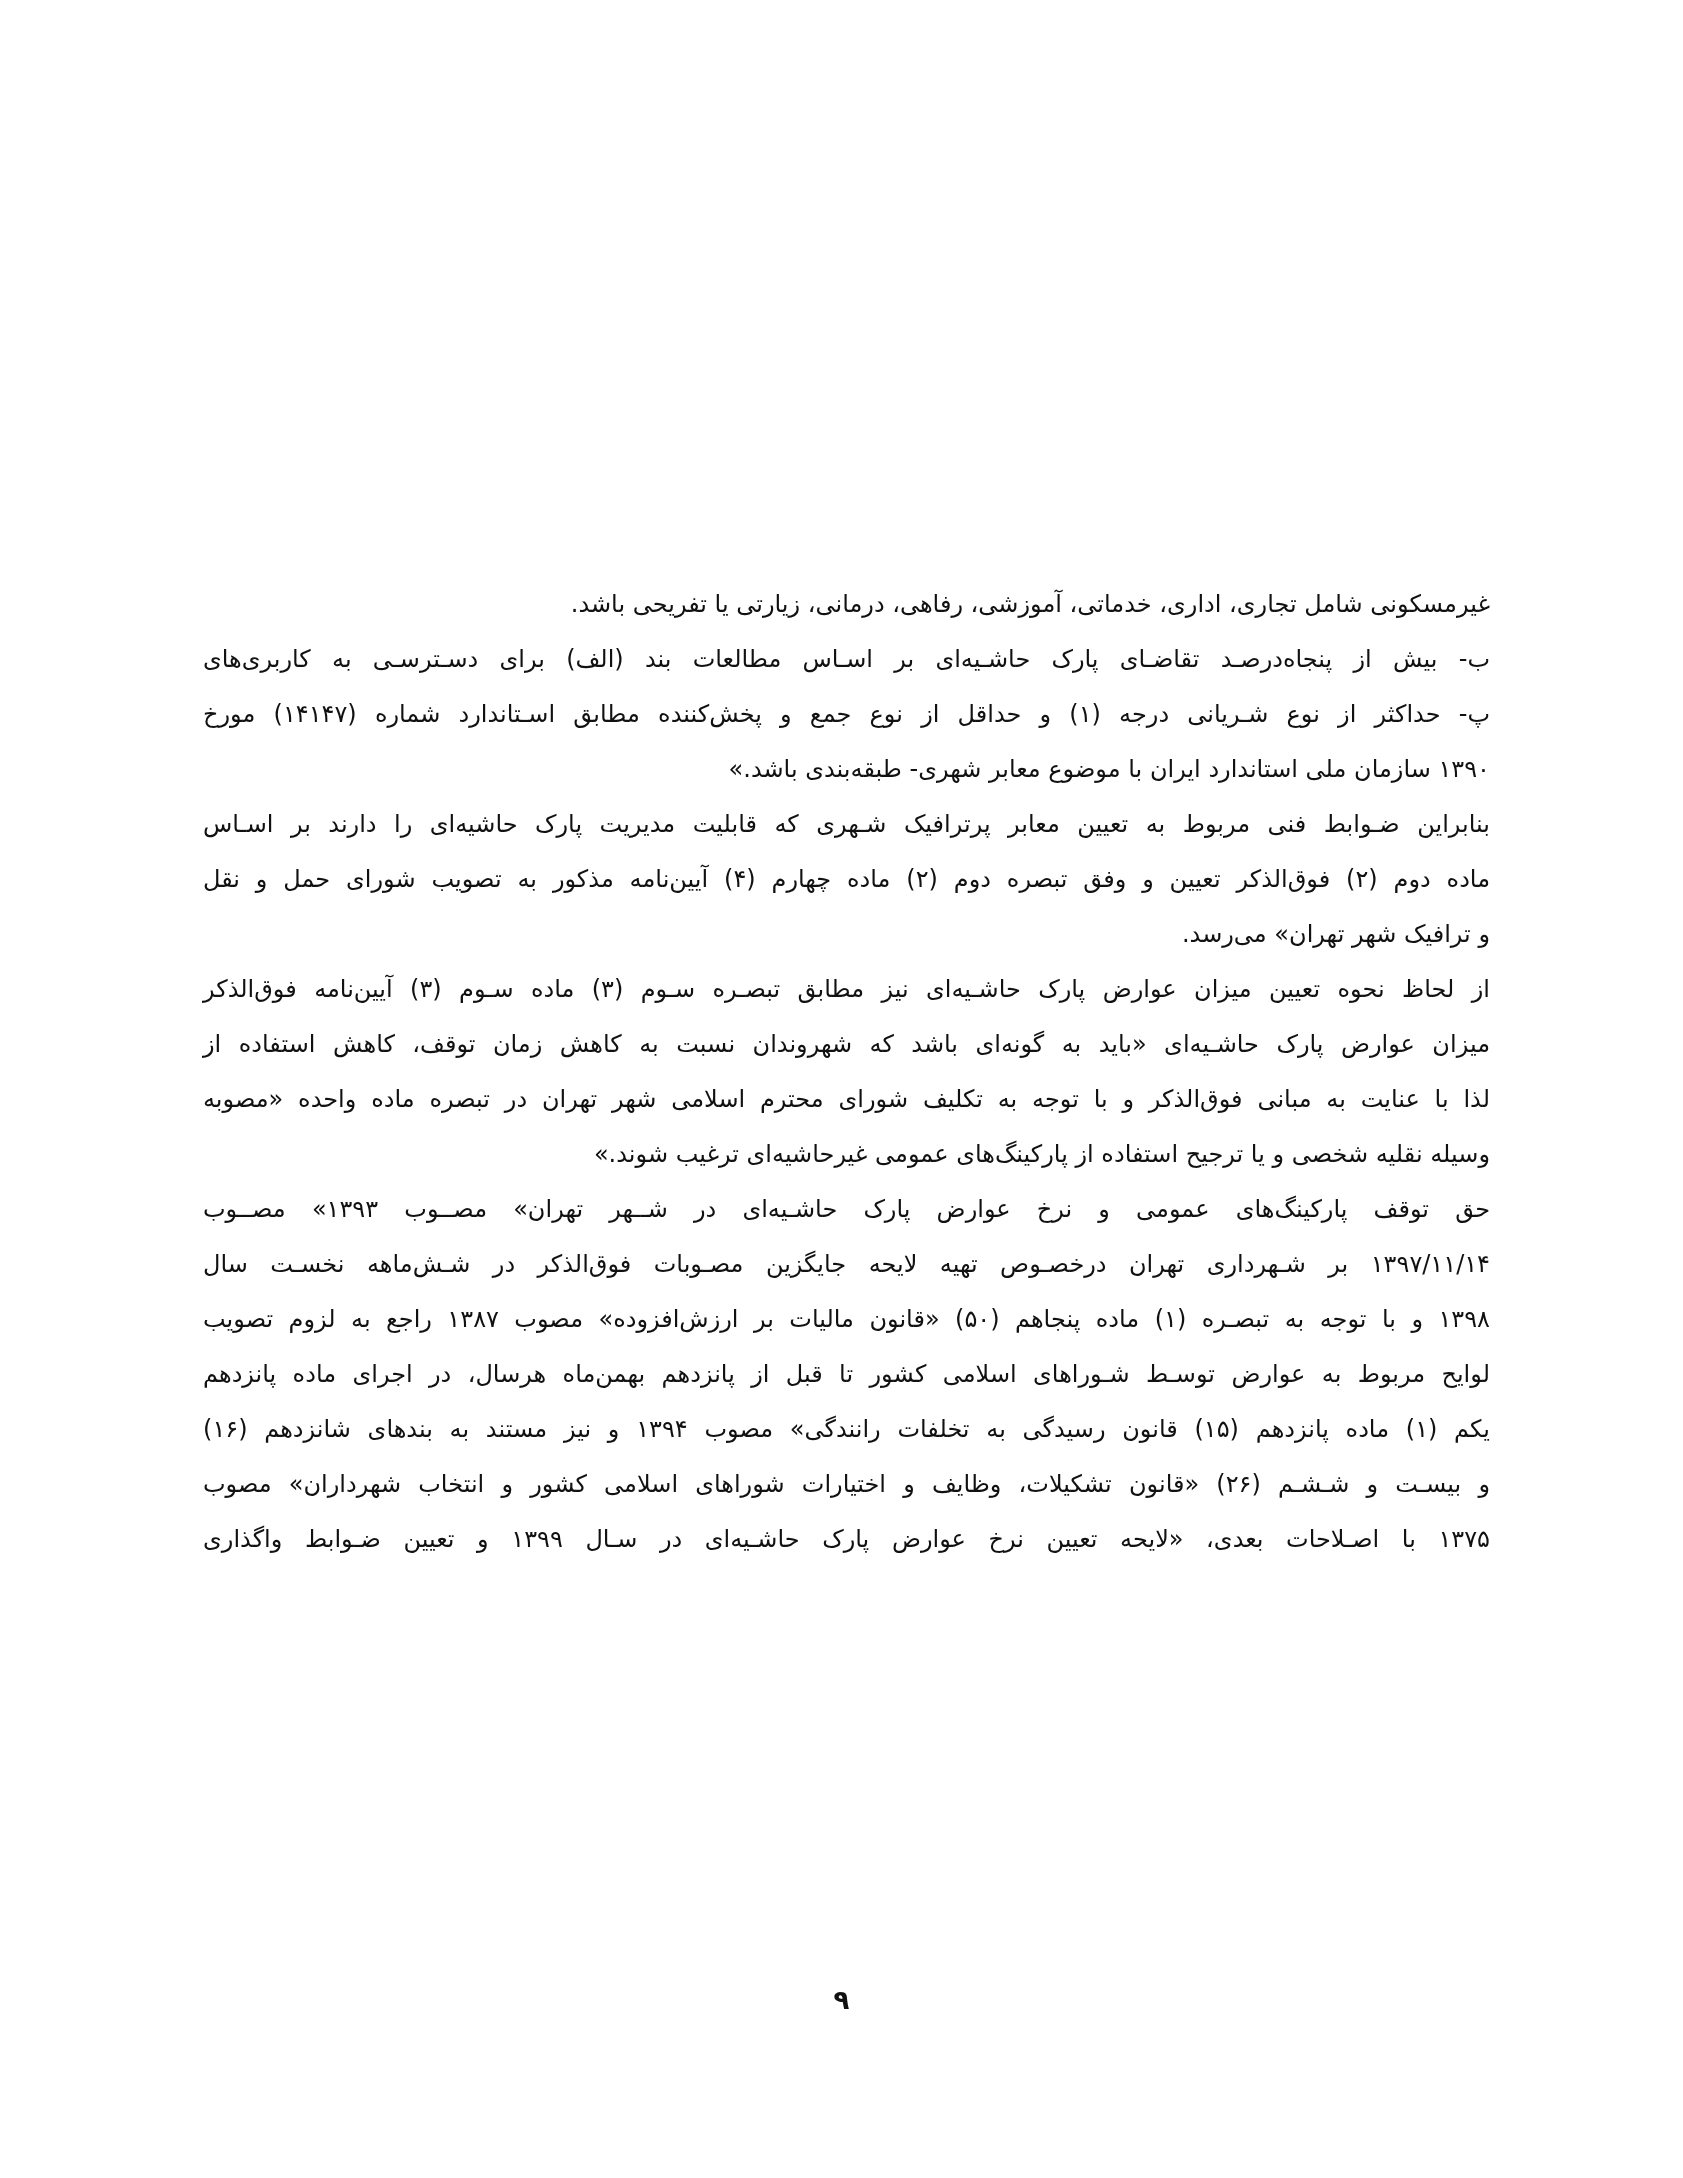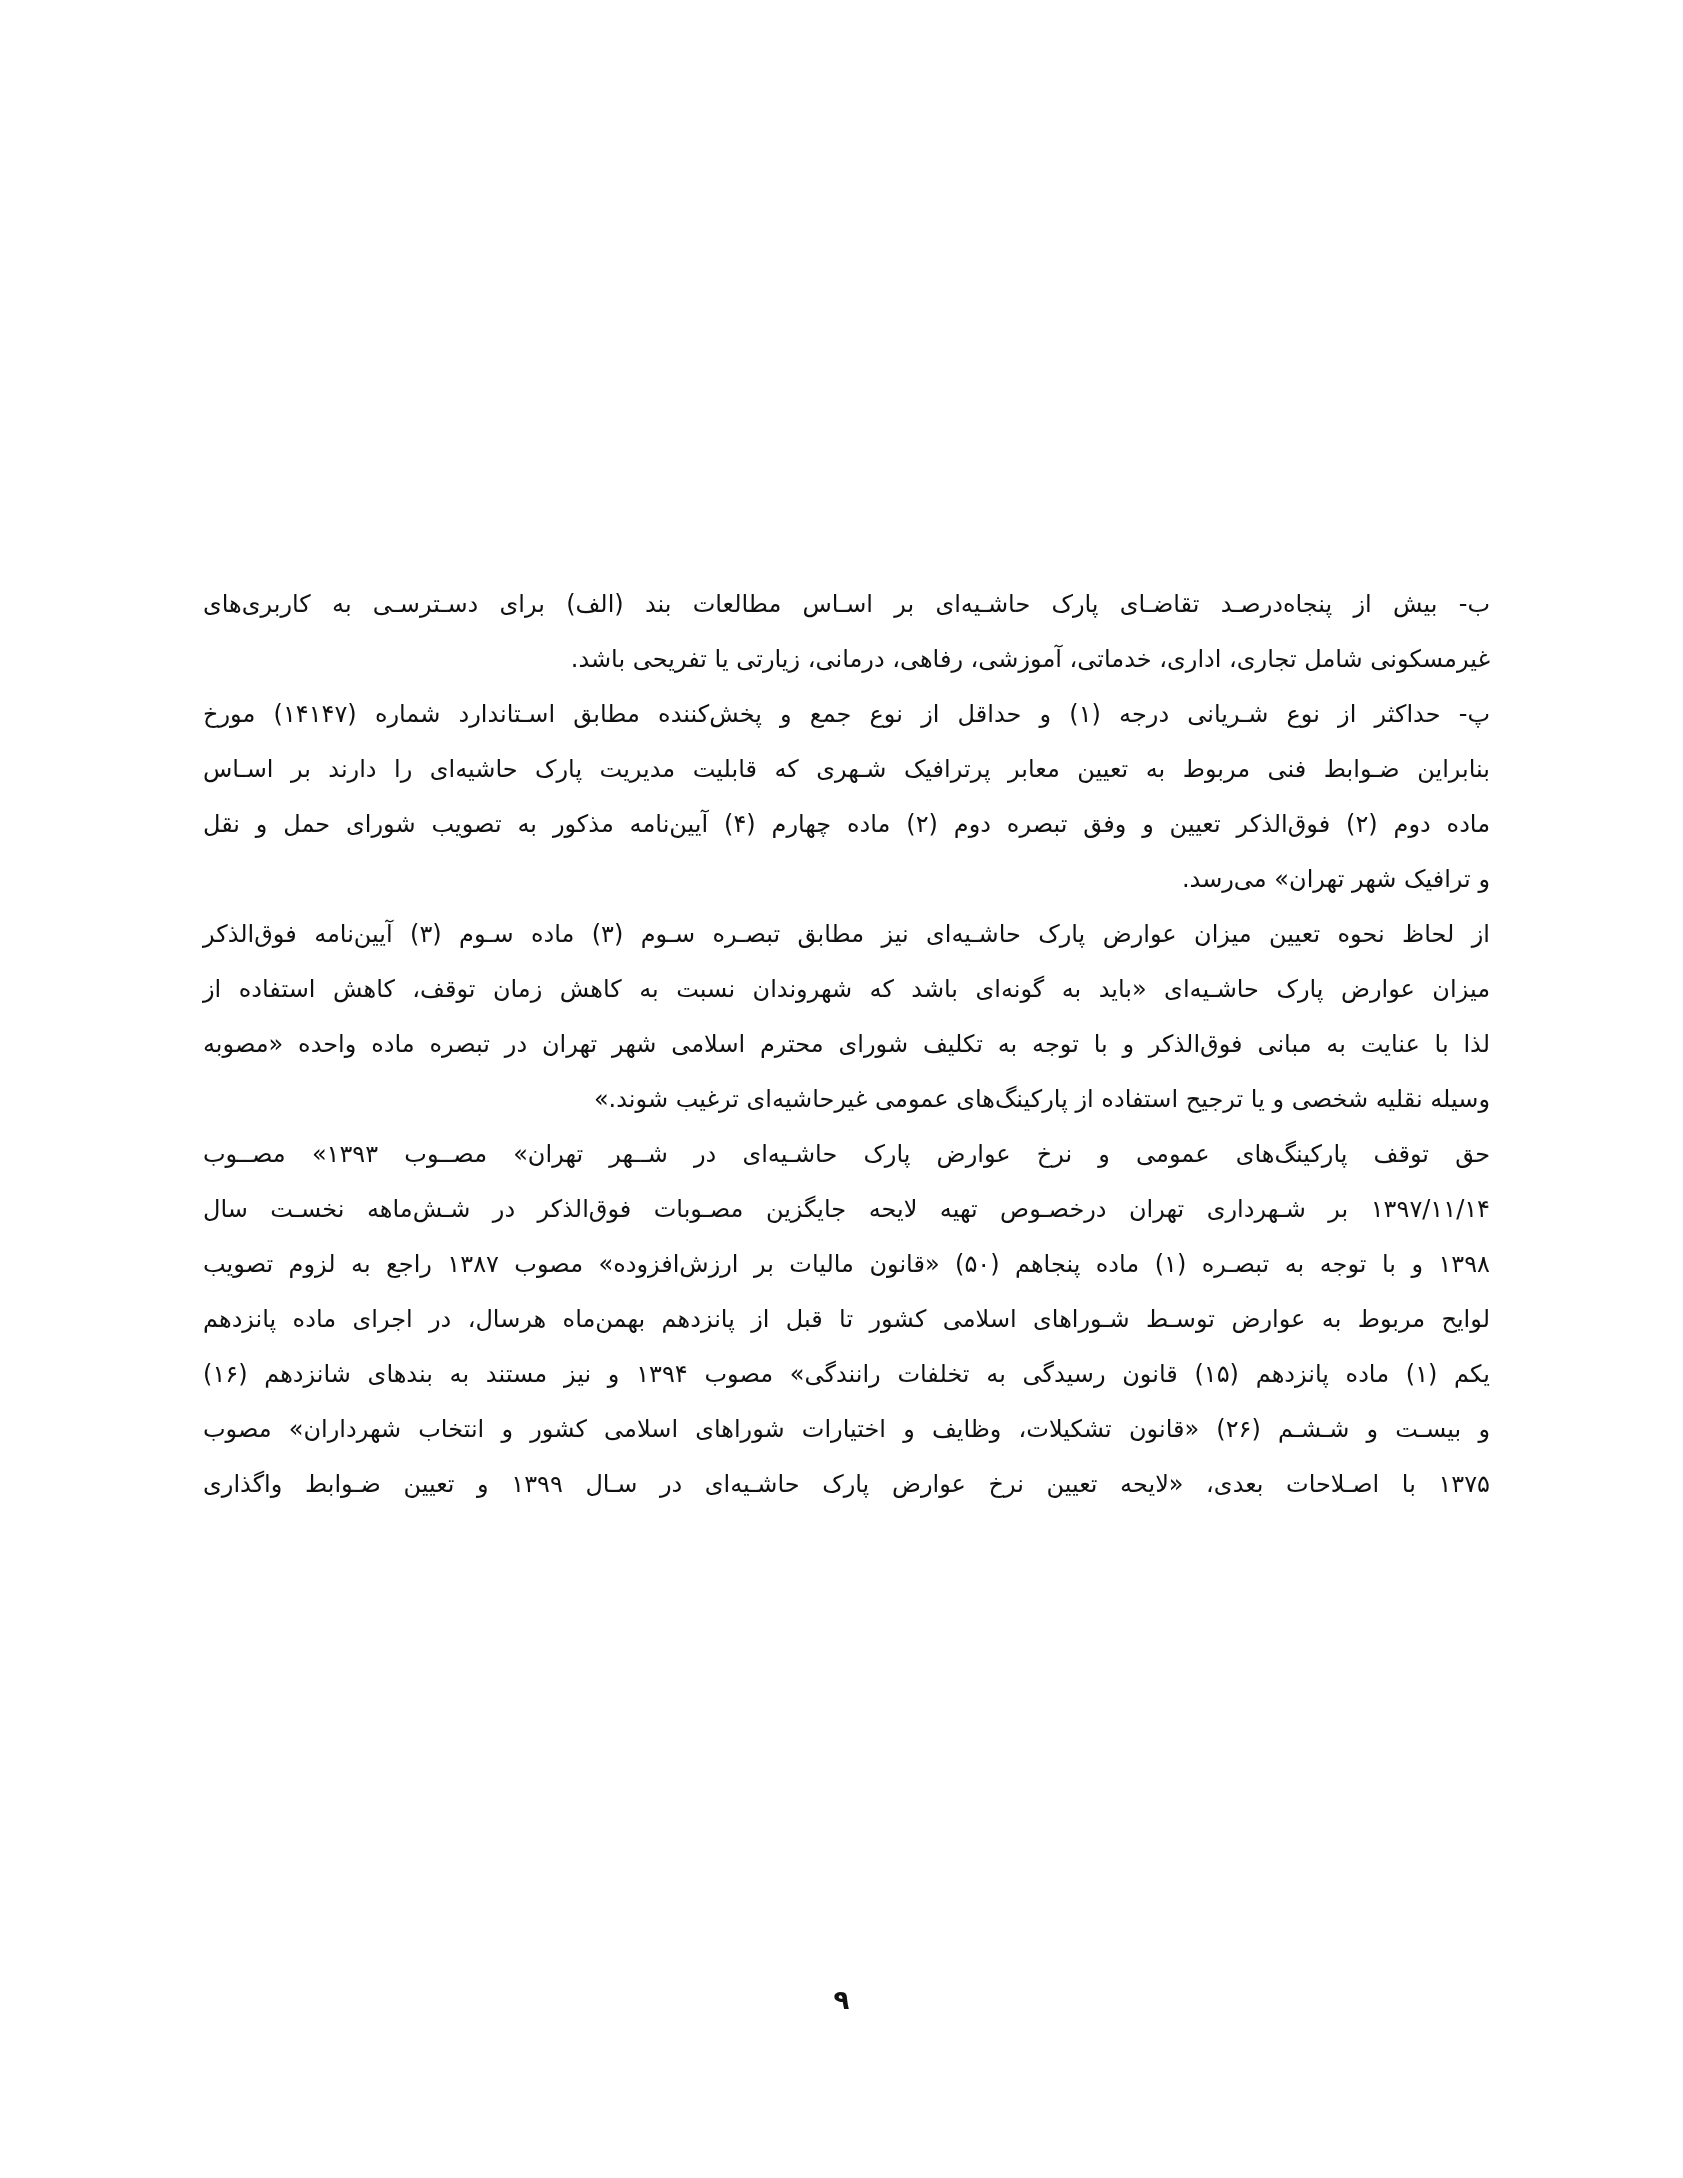--- a/index.html
+++ b/index.html
@@ -56,23 +56,24 @@
       font-size: 26px;
       font-weight: bold;
       direction: rtl;
     }
   </style>
 </head>
 <body>
 
 <div class="page">
   <div class="body-text" id="body-text">
+      <span class="line last">غیرمسکونی شامل تجاری، اداری، خدماتی، آموزشی، رفاهی، درمانی، زیارتی یا تفریحی باشد.</span>
       <span class="line">ب- بیش از پنجاه‌درصـد تقاضـای پارک حاشـیه‌ای بر اسـاس مطالعات بند (الف) برای دسـترسـی به کاربری‌های</span>
-      <span class="line last">غیرمسکونی شامل تجاری، اداری، خدماتی، آموزشی، رفاهی، درمانی، زیارتی یا تفریحی باشد.</span>
       <span class="line">پ- حداکثر از نوع شـریانی درجه (۱) و حداقل از نوع جمع و پخش‌کننده مطابق اسـتاندارد شماره (۱۴۱۴۷) مورخ</span>
+      <span class="line last">۱۳۹۰ سازمان ملی استاندارد ایران با موضوع معابر شهری- طبقه‌بندی باشد.»</span>
       <span class="line">بنابراین ضـوابط فنی مربوط به تعیین معابر پرترافیک شـهری که قابلیت مدیریت پارک حاشیه‌ای را دارند بر اسـاس</span>
       <span class="line">ماده دوم (۲) فوق‌الذکر تعیین و وفق تبصره دوم (۲) ماده چهارم (۴) آیین‌نامه مذکور به تصویب شورای حمل و نقل</span>
       <span class="line last">و ترافیک شهر تهران» می‌رسد.</span>
       <span class="line">از لحاظ نحوه تعیین میزان عوارض پارک حاشـیه‌ای نیز مطابق تبصـره سـوم (۳) ماده سـوم (۳) آیین‌نامه فوق‌الذکر</span>
       <span class="line">میزان عوارض پارک حاشـیه‌ای «باید به گونه‌ای باشد که شهروندان نسبت به کاهش زمان توقف، کاهش استفاده از</span>
       <span class="line">لذا با عنایت به مبانی فوق‌الذکر و با توجه به تکلیف شورای محترم اسلامی شهر تهران در تبصره ماده واحده «مصوبه</span>
       <span class="line last">وسیله نقلیه شخصی و یا ترجیح استفاده از پارکینگ‌های عمومی غیرحاشیه‌ای ترغیب شوند.»</span>
       <span class="line">حق توقف پارکینگ‌های عمومی و نرخ عوارض پارک حاشـیه‌ای در شــهر تهران» مصــوب ۱۳۹۳» مصــوب</span>
       <span class="line">۱۳۹۷/۱۱/۱۴ بر شـهرداری تهران درخصـوص تهیه لایحه جایگزین مصـوبات فوق‌الذکر در شـش‌ماهه نخسـت سال</span>
       <span class="line">۱۳۹۸ و با توجه به تبصـره (۱) ماده پنجاهم (۵۰) «قانون مالیات بر ارزش‌افزوده» مصوب ۱۳۸۷ راجع به لزوم تصویب</span>

